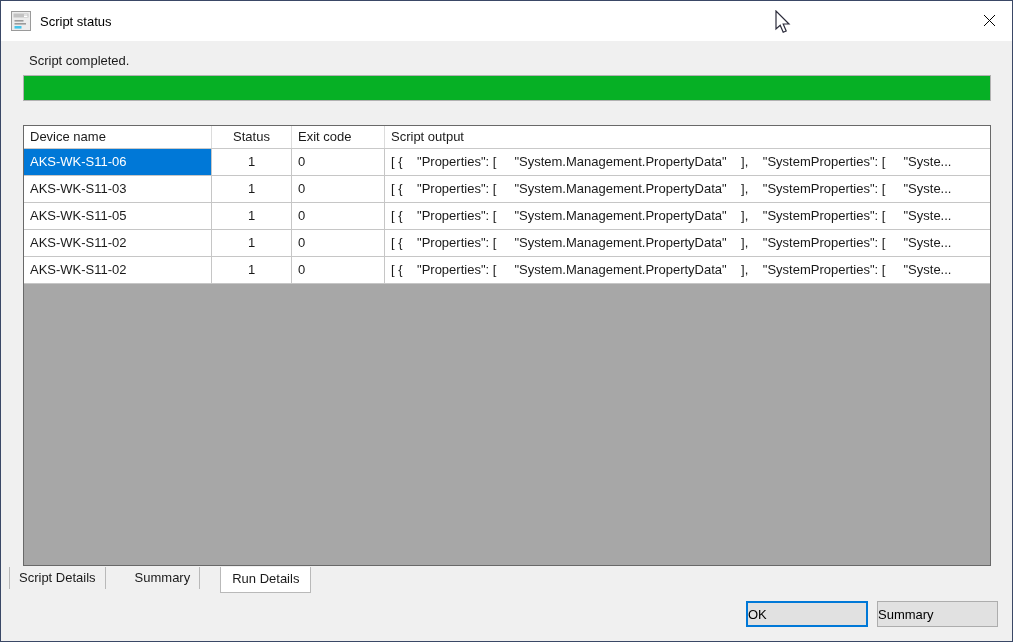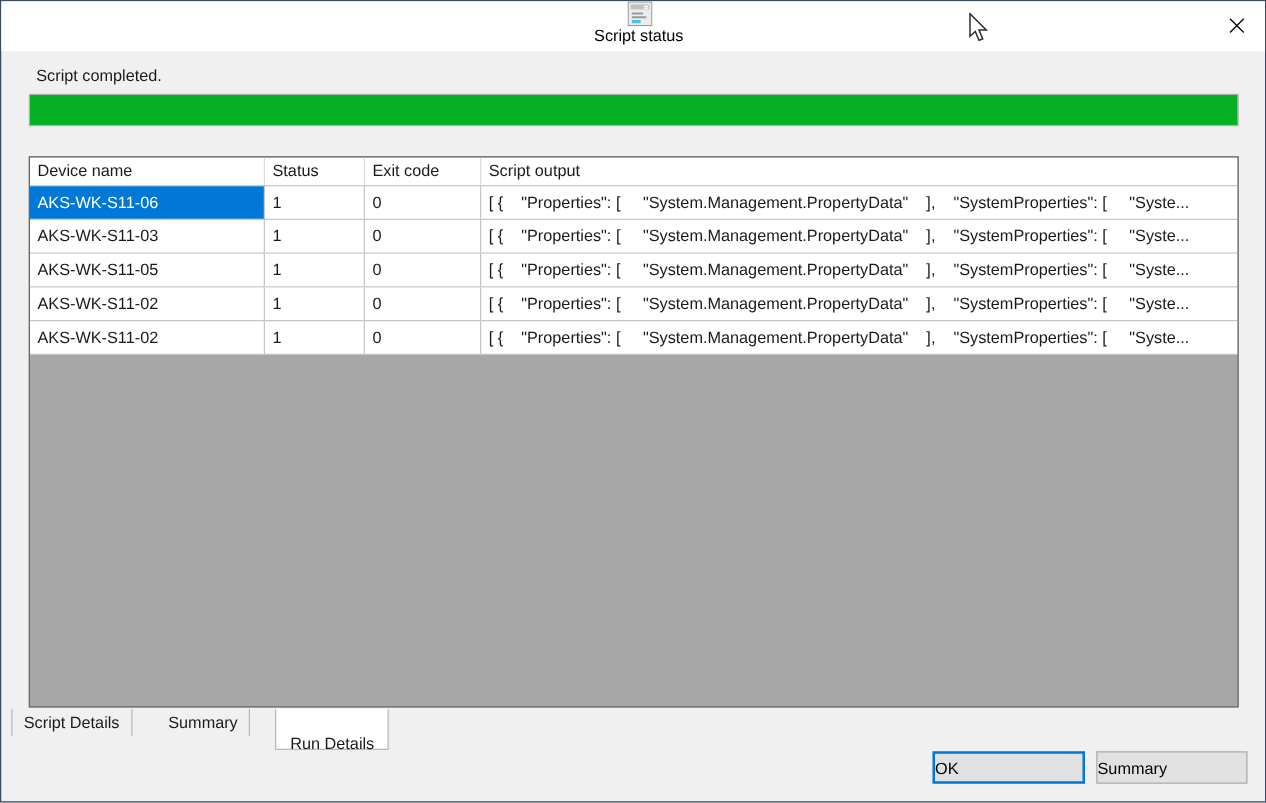--- a/index.html
+++ b/index.html
@@ -7,21 +7,21 @@
   body { font-family: "Liberation Sans", sans-serif; font-size: 13px; color: #1a1a1a; }
 
   .window {
     position: relative; width: 1013px; height: 642px;
     background: #f0f0f0; border: 1px solid #3a4866; overflow: hidden;
   }
 
   
   .titlebar {
     position: absolute; top: 0; left: 0; right: 0; height: 40px;
-    background: #ffffff; display: flex; align-items: center; flex-direction: column;
+    background: #ffffff; display: flex; align-items: center;
   }
   .titlebar .app-icon { margin-left: 10px; width: 20px; height: 20px; flex: 0 0 auto; }
   .titlebar .title-text { margin-left: 9px; font-size: 13px; color: #000; }
   .close-btn {
     position: absolute; right: 0; top: 0; width: 45px; height: 39px;
     display: flex; align-items: center; justify-content: center; cursor: default;
   }
 
   
   .status-label { position: absolute; left: 28px; top: 52px; font-size: 13px; color: #1a1a1a; }
@@ -40,35 +40,35 @@
   .grid-header .hcell {
     padding: 0 6px; line-height: 22px; font-size: 13px; color: #1a1a1a;
     border-right: 1px solid #dcdcdc; white-space: nowrap; overflow: hidden;
   }
   .grid-row { display: flex; height: 27px; background: #ffffff; border-bottom: 1px solid #c6c6c6; }
   .grid-row .cell {
     padding: 0 6px; line-height: 26px; font-size: 13px; color: #1a1a1a;
     border-right: 1px solid #c6c6c6; white-space: pre; overflow: hidden;
   }
   .col-device { width: 188px; flex: 0 0 auto; }
-  .col-status { width: 80px;  flex: 0 0 auto; }
+  .col-status { width: 80px;  flex: 0 0 auto; text-align: center; }
   .col-exit   { width: 93px;  flex: 0 0 auto; }
   .col-output { flex: 1 1 auto; border-right: none !important; }
   .cell.selected { background: #0078d7; color: #ffffff; }
 
   
   .tabstrip { position: absolute; left: 8px; top: 566px; display: flex; align-items: flex-start; gap: 20px; }
   .tab {
     height: 22px; line-height: 21px; padding: 0 9px; font-size: 13px;
     border-right: 1px solid #b9b9b9; color: #1a1a1a; white-space: nowrap;
   }
   .tab:first-child { border-left: 1px solid #b9b9b9; }
   .tab.active {
     height: 26px; line-height: 23px; background: #ffffff;
-    border: 1px solid #b9b9b9; border-top: none; padding: 16px 11px;
+    border: 1px solid #b9b9b9; border-top: none; padding: 0 11px;
   }
 
   
   .btn {
     position: absolute; top: 600px; height: 26px; width: 121px;
     background: #e1e1e1; border: 1px solid #adadad;
     font-family: "Liberation Sans", sans-serif; font-size: 13px; color: #000;
     text-align: left; line-height: 23px; cursor: default;
   }
   .btn.ok { left: 745px; width: 122px; border: 2px solid #0078d7; }

